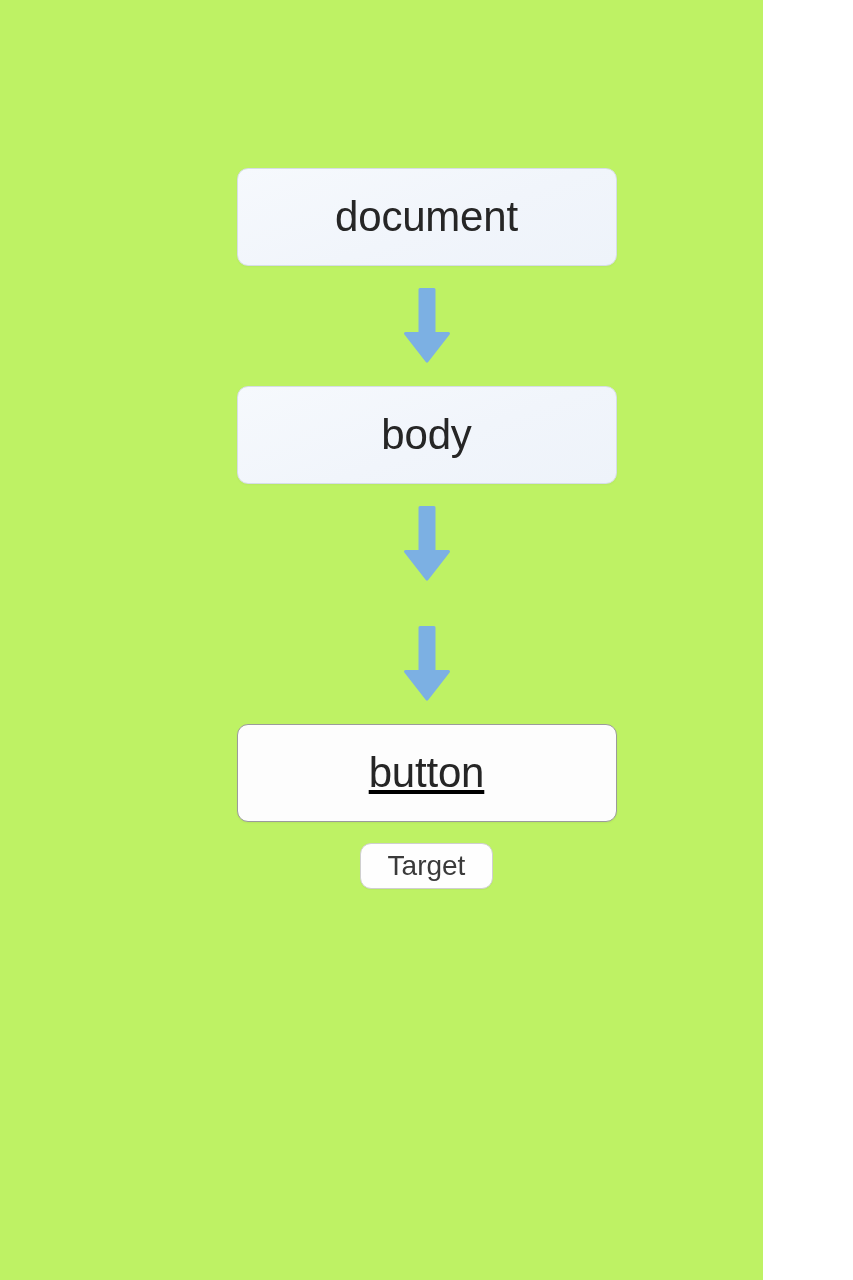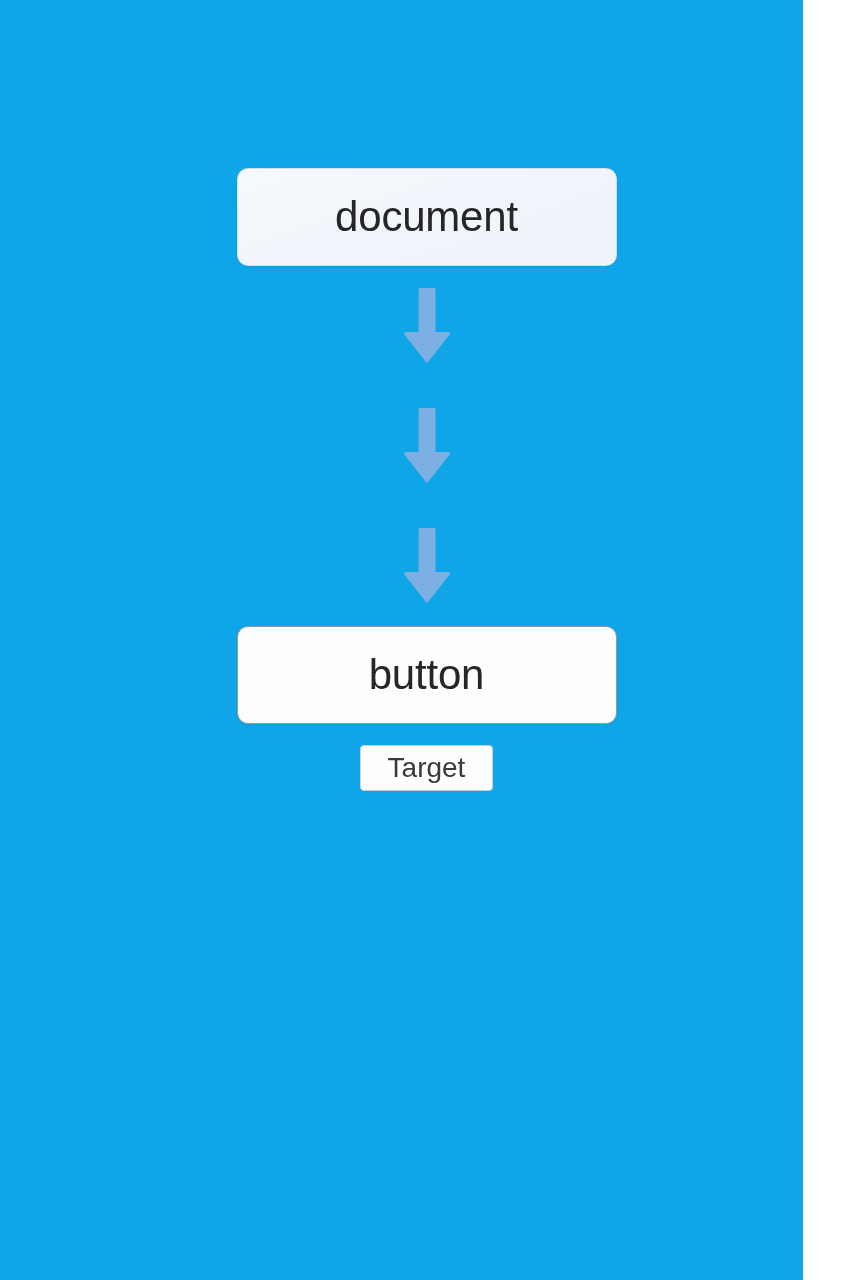--- a/index.html
+++ b/index.html
@@ -16,22 +16,21 @@
     -webkit-font-smoothing: antialiased;
   }
 
   
   #diagram-canvas {
     position: absolute;
     left: 0;
     top: 0;
     width: 763px;
     height: 1280px;
-    background: #0ea5e9;
-    padding-left: 40px;
+    background: #bef264;
   }
 
   
   .chain {
     position: absolute;
     left: 0;
     top: 168px;
     width: 853px;
     display: flex;
     flex-direction: column;
@@ -57,20 +56,21 @@
     color: #262626;
     letter-spacing: -0.2px;
     font-weight: 400;
   }
 
   
   .node.is-target {
     border: 1.5px solid #9b9b9b;
     background: #fdfdfd;
     box-shadow: 0 1px 2px rgba(0, 0, 0, 0.05);
+    text-decoration: underline;
   }
 
   
   .arrow-wrap {
     height: 120px;
     display: flex;
     align-items: center;
     justify-content: center;
   }
   .arrow-wrap svg {
@@ -84,21 +84,21 @@
     justify-content: center;
   }
   .badge {
     box-sizing: border-box;
     display: inline-flex;
     align-items: center;
     justify-content: center;
     min-width: 133px;
     height: 46px;
     padding: 0 14px;
-    border-radius: 4px;
+    border-radius: 11px;
     border: 1.5px solid #cfcfcf;
     background: #fefefe;
     box-shadow: 0 1px 1px rgba(0, 0, 0, 0.03);
   }
   .badge-label {
     font-size: 28px;
     line-height: 1;
     color: #3a3a3a;
     font-weight: 400;
   }
@@ -117,20 +117,23 @@
     <div class="arrow-wrap">
       <svg width="48" height="76" viewBox="0 0 48 76">
         <path d="M17 0 H31 A1.5 1.5 0 0 1 32.5 1.5 V44 H45.5
                  A1.5 1.5 0 0 1 46.6 46.5 L25.2 74
                  A1.5 1.5 0 0 1 22.8 74 L1.4 46.5
                  A1.5 1.5 0 0 1 2.5 44 H15.5 V1.5
                  A1.5 1.5 0 0 1 17 0 Z" fill="#7cb0e3"></path>
       </svg>
     </div>
 
+    <div class="node">
+      <span class="node-label">body</span>
+    </div>
 
     <div class="arrow-wrap">
       <svg width="48" height="76" viewBox="0 0 48 76">
         <path d="M17 0 H31 A1.5 1.5 0 0 1 32.5 1.5 V44 H45.5
                  A1.5 1.5 0 0 1 46.6 46.5 L25.2 74
                  A1.5 1.5 0 0 1 22.8 74 L1.4 46.5
                  A1.5 1.5 0 0 1 2.5 44 H15.5 V1.5
                  A1.5 1.5 0 0 1 17 0 Z" fill="#7cb0e3"></path>
       </svg>
     </div>

